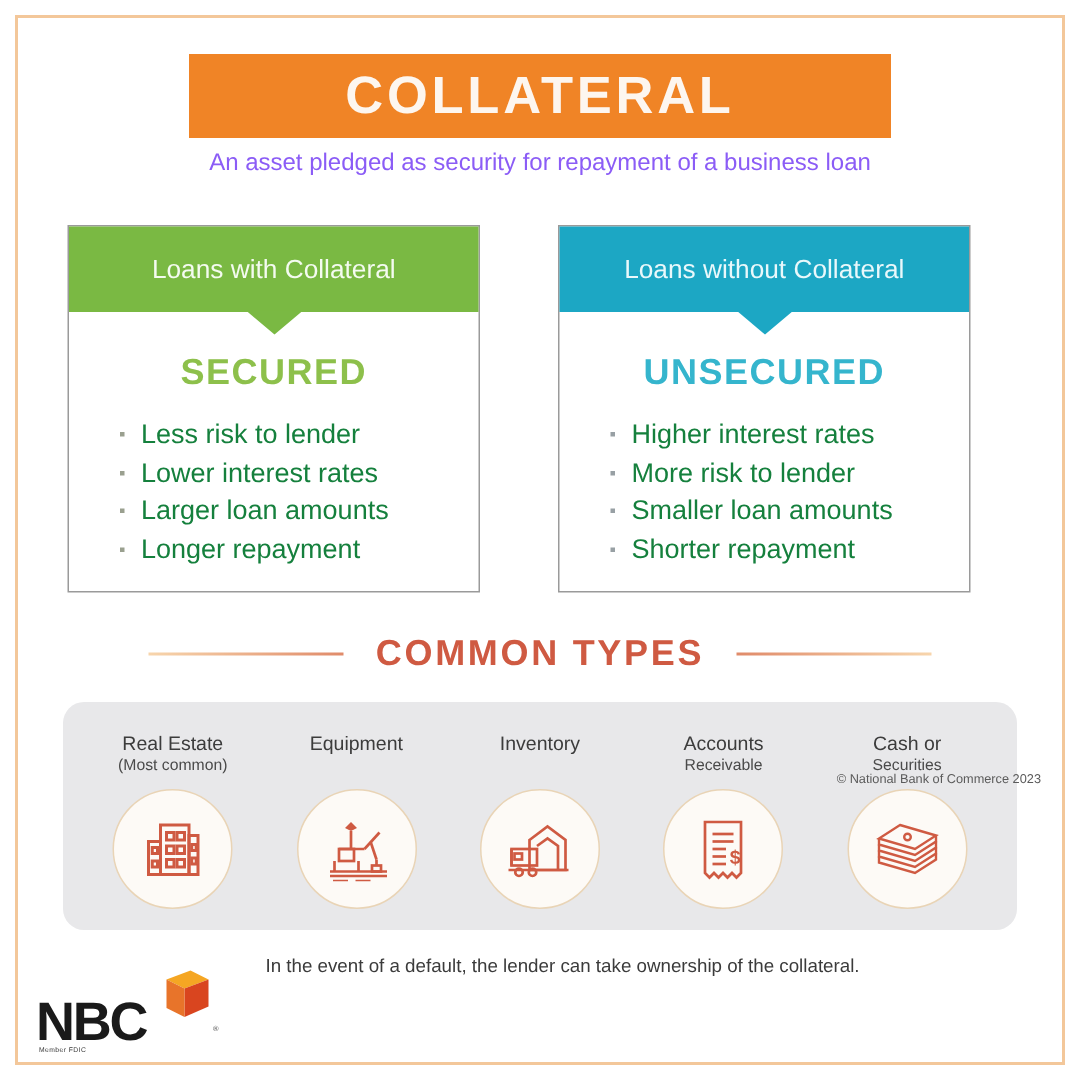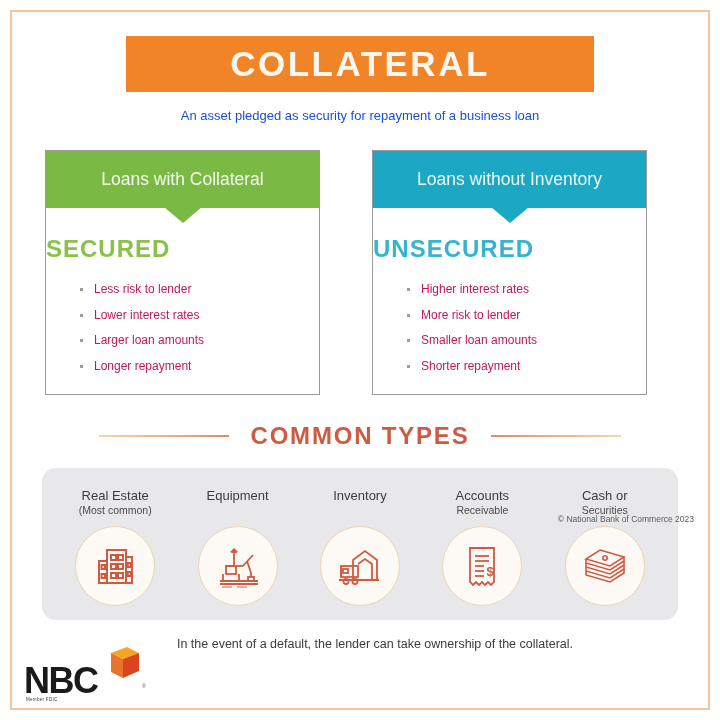--- a/index.html
+++ b/index.html
@@ -32,24 +32,24 @@
     display: flex; align-items: center; justify-content: center;
   }
   .title-bar .title-text {
     color: #fdf6ef;
     font-size: 35px;
     font-weight: bold;
     letter-spacing: 2.5px;
   }
   .subtitle {
     position: absolute;
-    left: 0; top: 108px; width: 720px;
+    left: 0; top: 100px; width: 720px;
     text-align: center;
-    font-size: 13px;
-    color: #1d4ed8;
+    font-size: 16px;
+    color: #8b5cf6;
   }
 
   
   .panel {
     position: absolute;
     top: 150px;
     width: 275px;
     height: 245px;
     border: 1.5px solid #9a9a9a;
     background: #ffffff;
@@ -78,38 +78,38 @@
     transform: translateX(-50%);
     width: 0; height: 0;
     border-left: 19px solid transparent;
     border-right: 19px solid transparent;
   }
   .panel.left  .chev { border-top: 16px solid #7ab943; }
   .panel.right .chev { border-top: 16px solid #1ca7c4; }
 
   .panel-sub {
     margin-top: 27px;
-    text-align: left;
+    text-align: center;
     font-size: 24px;
     font-weight: bold;
     letter-spacing: 1px;
   }
   .panel.left  .panel-sub { color: #8dc04b; }
   .panel.right .panel-sub { color: #35b5cd; }
 
   .bullets {
     margin-top: 14px;
     padding-left: 34px;
     list-style: none;
   }
   .bullets li {
     position: relative;
-    font-size: 12px;
+    font-size: 18px;
     line-height: 25.5px;
-    color: #be185d;
+    color: #15803d;
     padding-left: 14px;
   }
   .bullets li::before {
     content: "";
     position: absolute;
     left: 0; top: 11px;
     width: 3px; height: 3px;
     background: #9aa08f;
   }
   .panel.right .bullets li::before { background: #98a0a4; }
@@ -237,21 +237,21 @@
     <ul class="bullets">
       <li>Less risk to lender</li>
       <li>Lower interest rates</li>
       <li>Larger loan amounts</li>
       <li>Longer repayment</li>
     </ul>
   </div>
 
   <div class="panel right">
     <div class="panel-head">
-      <span class="head-text">Loans without Inventory</span>
+      <span class="head-text">Loans without Collateral</span>
       <span class="chev"></span>
     </div>
     <div class="panel-sub">UNSECURED</div>
     <ul class="bullets">
       <li>Higher interest rates</li>
       <li>More risk to lender</li>
       <li>Smaller loan amounts</li>
       <li>Shorter repayment</li>
     </ul>
   </div>

